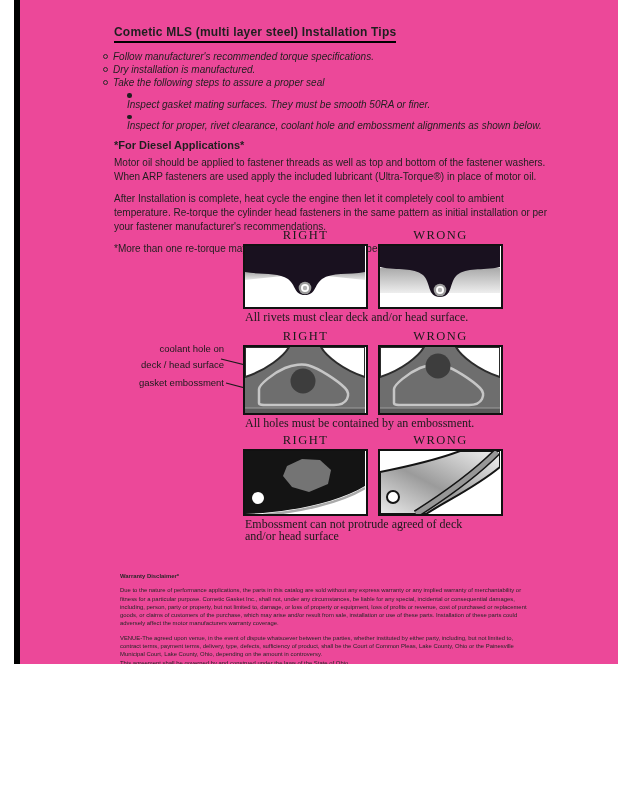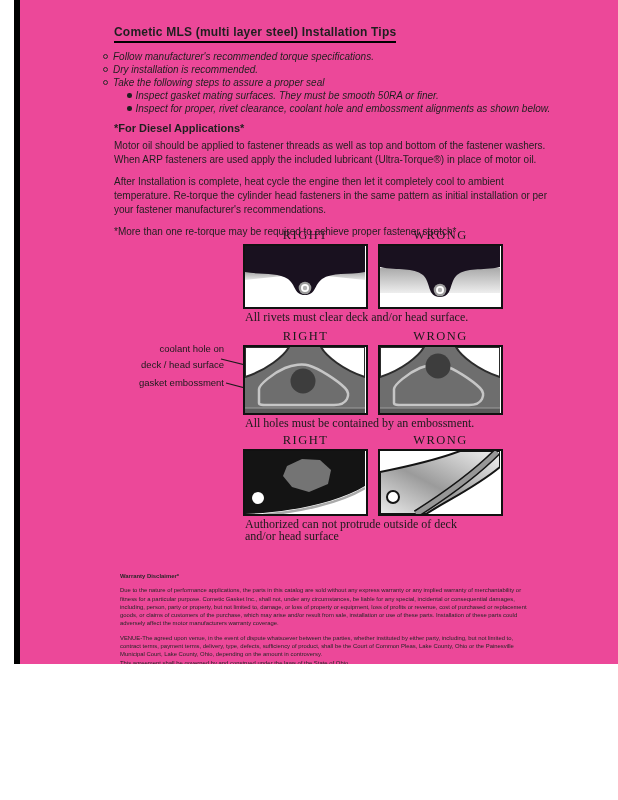--- a/index.html
+++ b/index.html
@@ -14,21 +14,21 @@
   .title {
     display:inline-block; margin-left:12px; font-size:12px; font-weight:bold;
     border-bottom:2px solid #000; padding-bottom:2px; letter-spacing:0.2px;
   }
   .tips { margin-top:7px; font-size:10px; line-height:13px; }
   .tip-row { display:flex; align-items:flex-start;font-style:italic; }
   .o-marker {
     width:5px; height:5px; border:1px solid #2a2a2a; border-radius:50%;
     margin:3.5px 5px 0 1px; flex:0 0 auto;
   }
-  .sub { margin-left:25px; }
+  .sub { margin-left:25px;flex-direction:column; }
   .b-marker {
     width:4.5px; height:4.5px; background:#1f1f1f; border-radius:50%;
     margin:4px 4px 0 0; flex:0 0 auto;
   }
   .diesel-heading { margin-top:7px; margin-left:12px; font-size:11px; font-weight:bold; }
   .para { margin-top:8px; margin-left:12px; font-size:10px; line-height:14px; width:448px; }
   .para.first { margin-top:5px; }
 
   .diag-row { position:absolute; left:229px; width:260px;font-family:Liberation Serif, serif; }
   .row1 { top:228px; } .row2 { top:329px; } .row3 { top:433px; }
@@ -60,21 +60,21 @@
   <div class="content">
     <div class="title">Cometic MLS (multi layer steel) Installation Tips</div>
 
     <div class="tips">
       <div class="tip-row">
         <span class="o-marker"></span>
         <span>Follow manufacturer's recommended torque specifications.</span>
       </div>
       <div class="tip-row">
         <span class="o-marker"></span>
-        <span>Dry installation is recommended.</span>
+        <span>Dry installation is manufactured.</span>
       </div>
       <div class="tip-row">
         <span class="o-marker"></span>
         <span>Take the following steps to assure a proper seal</span>
       </div>
       <div class="tip-row sub">
         <span class="b-marker"></span>
         <span>Inspect gasket mating surfaces.  They must be smooth 50RA or finer.</span>
       </div>
       <div class="tip-row sub">
@@ -206,21 +206,21 @@
             </defs>
             <rect width="120" height="63" fill="#fff"></rect>
             <path d="M0,21 C30,15 56,9 80,0 H120 V16 C96,36 68,49 46,63 L0,63 Z" fill="url(#g4)" stroke="#141414" stroke-width="2"></path>
             <path d="M36,63 C66,44 94,24 117,1" stroke="#141414" stroke-width="8" fill="none"></path>
             <path d="M36,63 C66,44 94,24 117,1" stroke="#979797" stroke-width="5" fill="none"></path>
             <circle cx="13" cy="46" r="6" fill="#fff" stroke="#141414" stroke-width="2"></circle>
           </svg>
         </div>
       </figure>
     </div>
-    <div class="caption preline">Authorized can not protrude outside of deck
+    <div class="caption preline">Embossment can not protrude agreed of deck
 and/or head surface</div>
   </div>
 
   <div class="legal">
     <div class="legal-heading">Warranty Disclaimer*</div>
     <p class="preline">Due to the nature of performance applications, the parts in this catalog are sold without any express warranty or any implied warranty of merchantability or fitness for a particular purpose.  Cometic Gasket Inc., shall not, under any circumstances, be liable for any special, incidental or consequential damages, including, person, party or property, but not limited to, damage, or loss of property or equipment, loss of profits or revenue, cost of purchased or replacement goods, or claims of customers of the purchase, which may arise and/or result from sale, installation or use of these parts.  Installation of these parts could adversely affect the motor manufacturers warranty coverage.</p>
     <p class="preline">VENUE-The agreed upon venue, in the event of dispute whatsoever between the parties, whether instituted by either party, including, but not limited to, contract terms, payment terms, delivery, type, defects, sufficiency of product, shall be the Court of Common Pleas, Lake County, Ohio or the Painesville Municipal Court, Lake County, Ohio, depending on the amount in controversy.
 This agreement shall be governed by and construed under the laws of the State of Ohio.</p>
     <p class="preline">All prices and terms are subject to change without notice.</p>
     <p class="preline">Terms COD- Secured with a completed dealer/jobber application on File, COD-Company check with a current credit card number on file.  Open accounts may be established by well rated firms.  A credit application is available upon request.  Open accounts are due payable Net 30 days from date of invoice.  No statement will be sent.  If an account becomes 60 or more days past due, it is subject to being placed on credit hold.  No orders will be shipped or new orders accepted until past due balance is paid.  If an account becomes 90 or more days past due, it is subject to being placed for collections.  All costs of collection are the responsibility of the customer, including attorney fees, court costs, and other expenses of litigation.</p>

